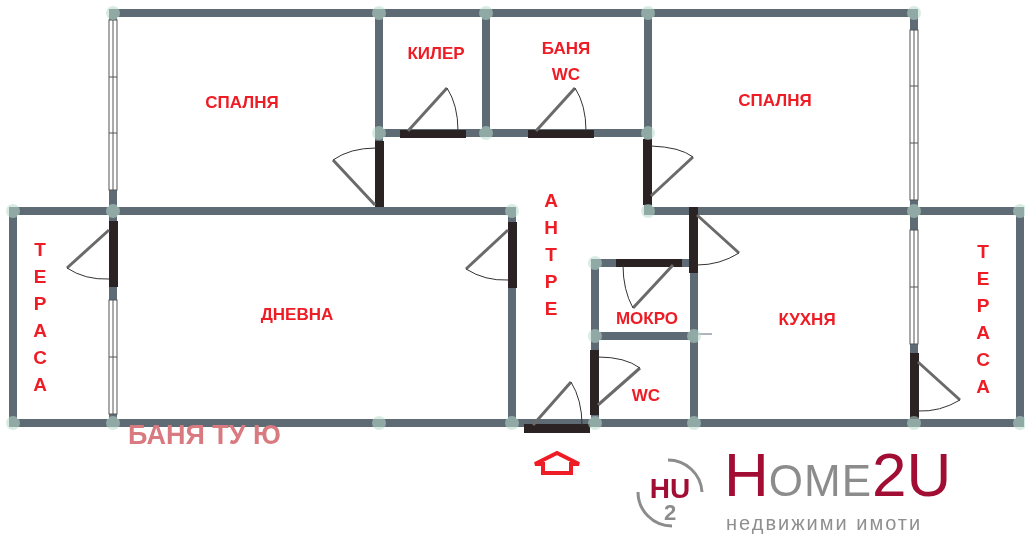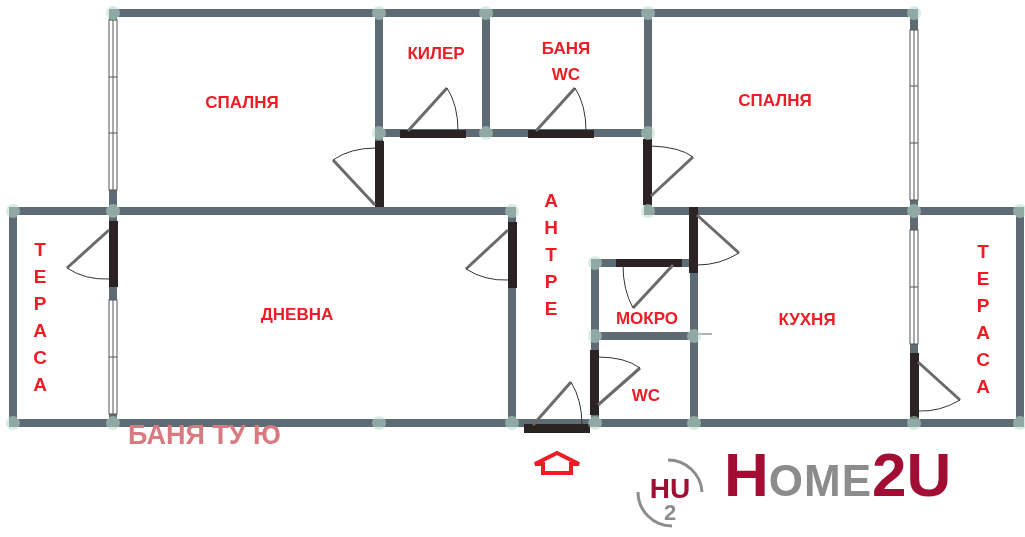--- a/index.html
+++ b/index.html
@@ -10,21 +10,21 @@
     .leaf { stroke: #6a6a6a; stroke-width: 3; fill: none; }
     .arc { stroke: #333; stroke-width: 1; fill: none; }
     .win { fill: #ffffff; stroke: #555; stroke-width: 1; }
     .node { fill: #b9dccd; opacity: 0.55; }
     .label { fill: #ee1c25; font-weight: bold; font-size: 17px; font-family: "Liberation Sans", "DejaVu Sans", sans-serif; text-anchor: middle; }
     .vlabel { fill: #ee1c25; font-weight: bold; font-size: 19px; font-family: "Liberation Sans", "DejaVu Sans", sans-serif; text-anchor: middle; }
     .watermark { position: absolute; left: 128px; top: 420px; color: #d87a80; font-size: 27px; font-weight: bold; letter-spacing: 0px; }
     .entry-arrow { position: absolute; left: 533px; top: 450px; }
     .logo { position: absolute; left: 630px; top: 448px; width: 345px; height: 89px; }
     .logo-mark { position: absolute; left: 0; top: 4px; width: 82px; height: 80px; }
-    .logo-word { position: absolute; left: 94px; top: -6px; font-size: 62px; font-weight: bold; color: #a10d33; line-height: 66px; white-space: nowrap; }
+    .logo-word { position: absolute; left: 94px; top: -6px; font-size: 62px; font-weight: normal; color: #a10d33; line-height: 66px; white-space: nowrap; }
     .logo-word .ome { color: #8c8c8c; font-size: 44px; letter-spacing: 1px; }
     .logo-sub { position: absolute; left: 96px; top: 64px; font-size: 20px; color: #8f8f8f; letter-spacing: 2px; white-space: nowrap; }
   </style>
 </head>
 <body>
 
 <svg id="plan" width="1025" height="537" viewBox="0 0 1025 537" xmlns="http://www.w3.org/2000/svg">
 
   <g>
 
@@ -205,13 +205,14 @@
 </svg>
 
 <div class="logo">
   <svg class="logo-mark" viewBox="0 0 82 80">
     <path d="M38 8 A34 34 0 0 1 72 40" fill="none" stroke="#8c8c8c" stroke-width="3"></path>
     <path d="M8 40 A34 34 0 0 0 42 74" fill="none" stroke="#8c8c8c" stroke-width="3"></path>
     <text x="40" y="46" text-anchor="middle" font-family="Liberation Sans, DejaVu Sans, sans-serif" font-weight="bold" font-size="28" fill="#a10d33">HU</text>
     <text x="40" y="68" text-anchor="middle" font-family="Liberation Sans, DejaVu Sans, sans-serif" font-weight="bold" font-size="22" fill="#8c8c8c">2</text>
   </svg>
   <div class="logo-word"><span>H</span><span class="ome">OME</span><span>2U</span></div>
+  <div class="logo-sub">недвижими имоти</div>
 </div>
 
 </body></html>

